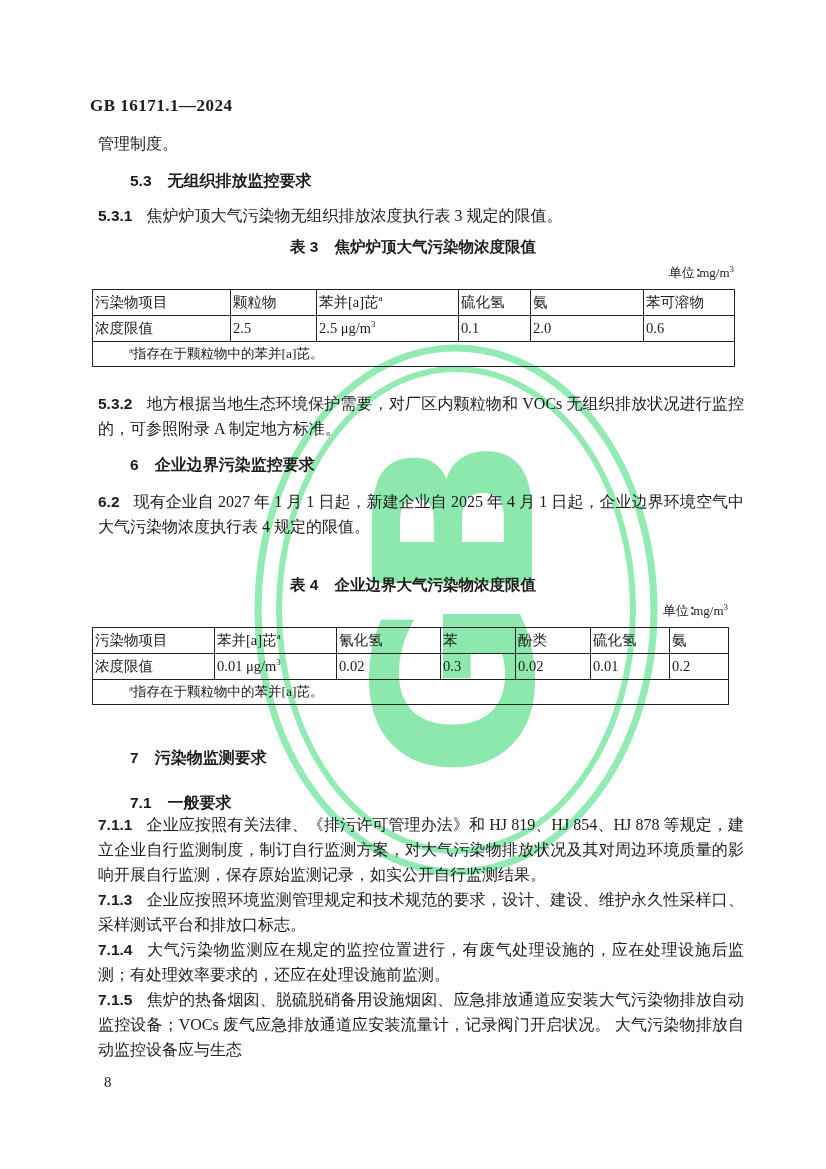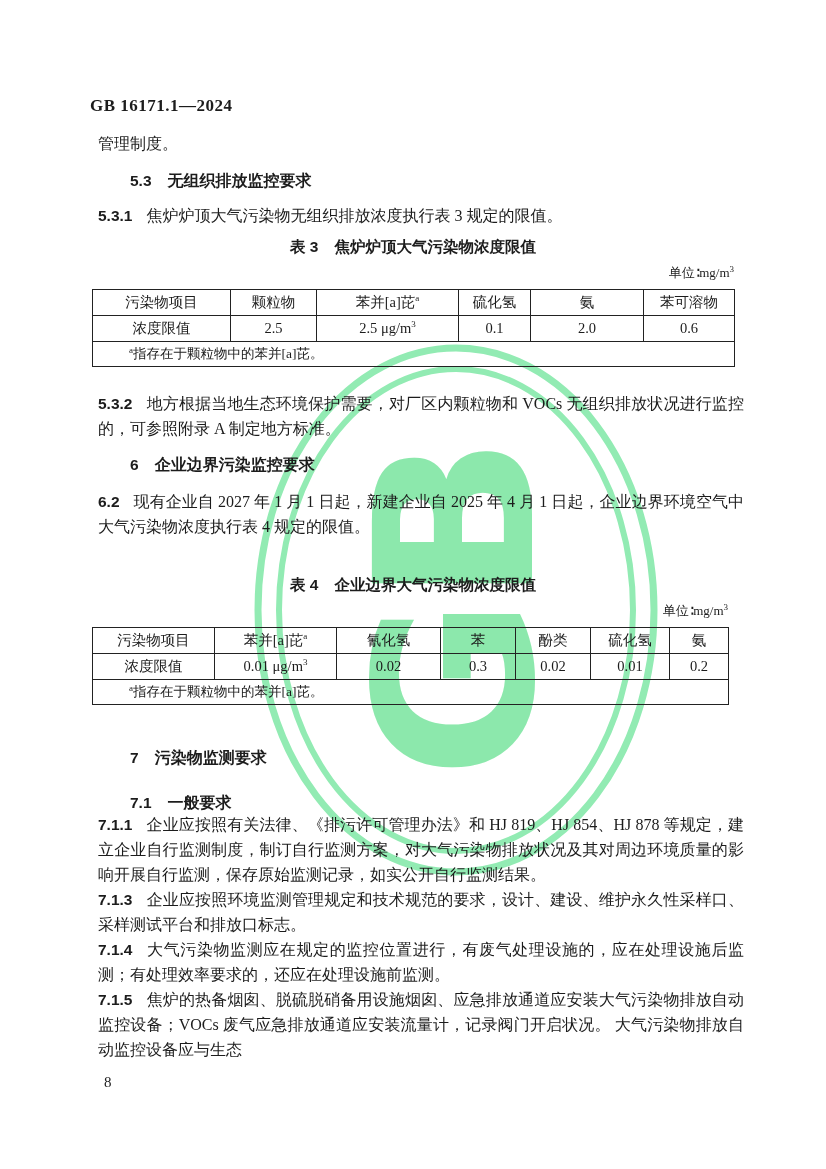--- a/index.html
+++ b/index.html
@@ -55,21 +55,21 @@
   table.limits {
     position: absolute;
     border-collapse: collapse;
     border: 1.5px solid #222222;
     font-size: 14.5px;
     table-layout: fixed;
     background: transparent;
   }
   table.limits td {
     border: 1px solid #222222;
-    text-align: center;
+    text-align: left;
     padding: 3px 2px;
     height: 25px;
     background: transparent;
   }
   table.limits tr.footnote-row td {
     text-align: left;
     padding-left: 36px;
     font-size: 13.5px;
     height: 24px;
   }

